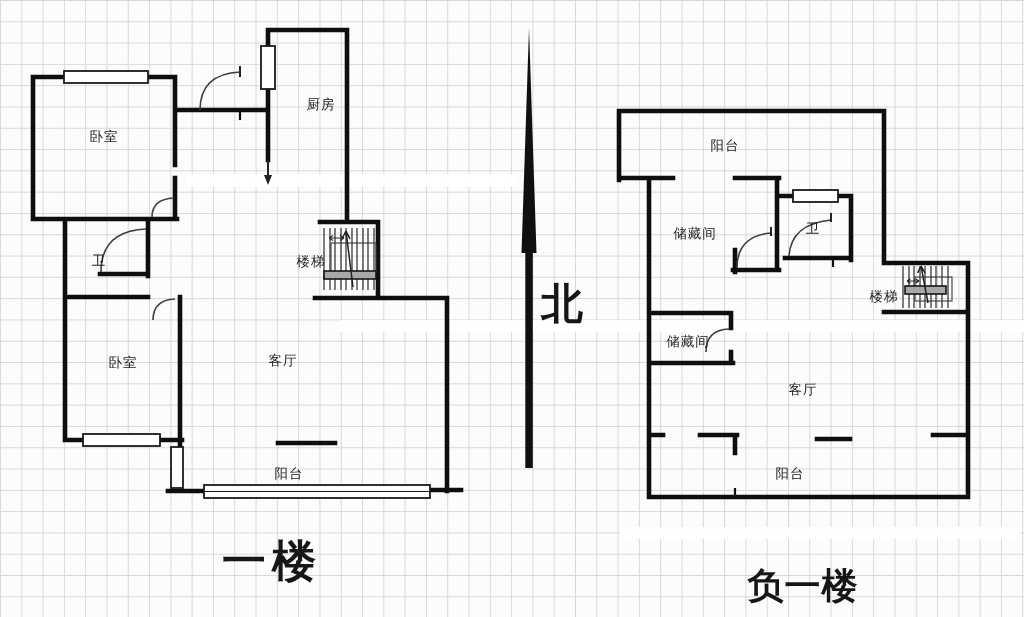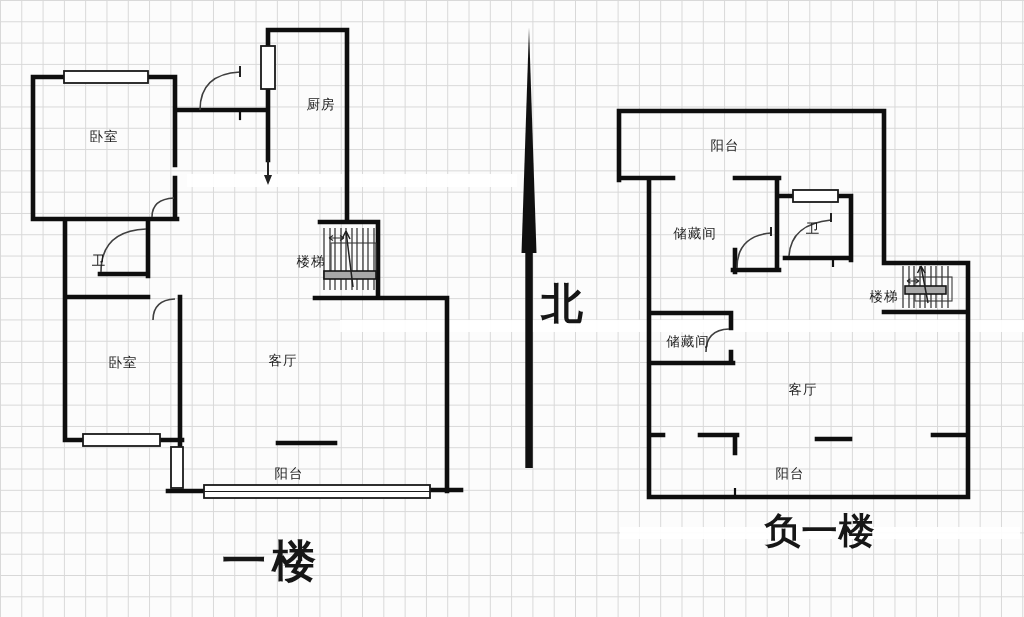--- a/index.html
+++ b/index.html
@@ -158,15 +158,15 @@
 
   <div class="plan-title t-north" style="left:562px;top:304px;">北</div>
 
   <div class="room-label" style="left:725px;top:146px;">阳台</div>
   <div class="room-label" style="left:695px;top:234px;">储藏间</div>
   <div class="room-label" style="left:813px;top:229px;">卫</div>
   <div class="room-label" style="left:884px;top:297px;">楼梯</div>
   <div class="room-label" style="left:688px;top:342px;">储藏间</div>
   <div class="room-label" style="left:803px;top:390px;">客厅</div>
   <div class="room-label" style="left:790px;top:474px;">阳台</div>
-  <div class="plan-title t-b1" style="left:803px;top:531px;margin-left:17px;">负一楼</div>
+  <div class="plan-title t-b1" style="left:803px;top:586px;">负一楼</div>
 
 </div>
 
 </body></html>

